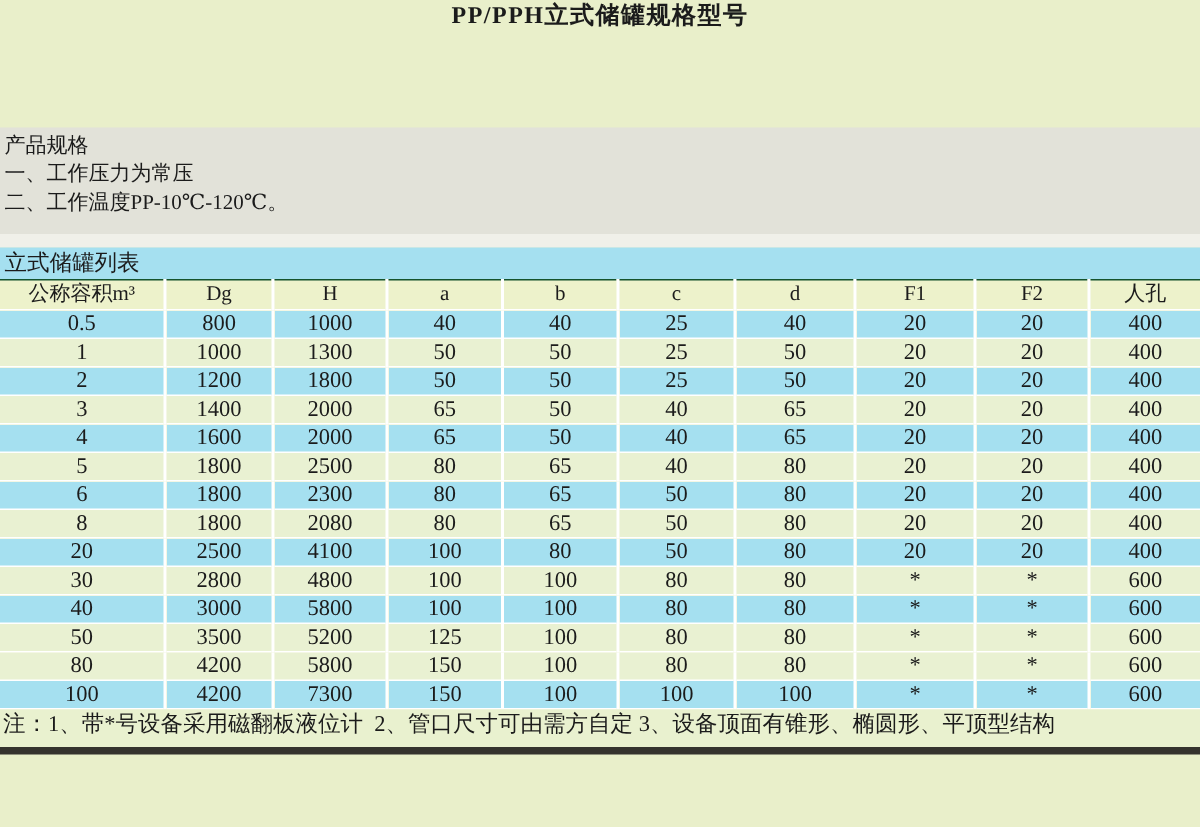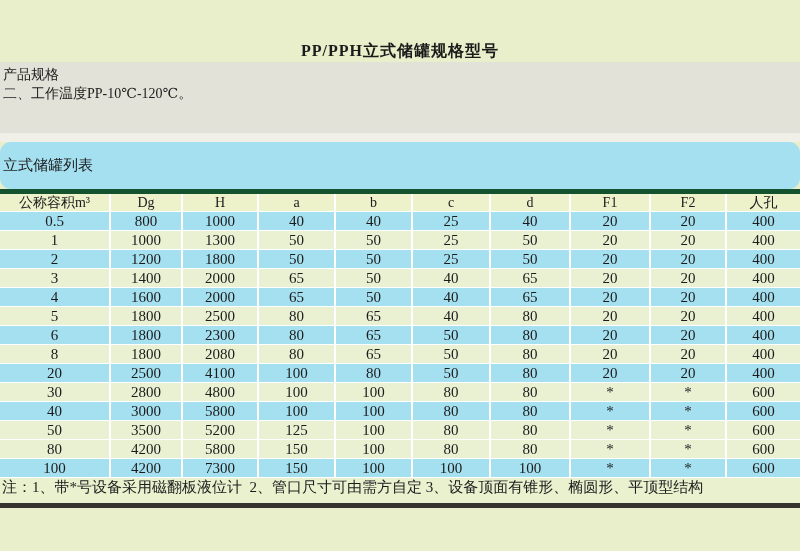--- a/index.html
+++ b/index.html
@@ -14,44 +14,44 @@
     --text:#1b1b1b;
   }
   html,body{margin:0;padding:0;}
   #page{
     width:800px;height:551px;position:relative;overflow:hidden;
     background:var(--top-band);
     color:var(--text);
     font-family:"Liberation Serif","DejaVu Serif",serif;
   }
   .top-band{
-    height:62px;background:var(--top-band);
-    display:flex;align-items:flex-end;justify-content:center;
+    height:50px;background:var(--top-band);
+    display:flex;align-items:flex-start;justify-content:center;
   }
   .page-title{font-size:16px;font-weight:bold;letter-spacing:1px;}
   .specs-band{
     height:71px;box-sizing:border-box;background:var(--specs-band);
-    padding:3px 0 0 3px;font-size:14px;line-height:19px;
+    padding:3px 0 0 3px;font-size:14px;line-height:19px;margin-top:35px;
   }
   .gap-strip{height:9px;background:var(--gap-strip);}
   .section-band{
-    height:47px;box-sizing:border-box;background:var(--blue);
-    display:flex;align-items:center;padding-left:3px;font-size:15px;border-radius:11px;
+    height:21px;box-sizing:border-box;background:var(--blue);
+    display:flex;align-items:center;padding-left:3px;font-size:15px;
   }
   table.tank-table{
     width:800px;border-collapse:collapse;table-layout:fixed;
   }
   .tank-table th,.tank-table td{
     text-align:center;vertical-align:middle;padding:0;
     font-weight:normal;font-size:15px;line-height:1;
     border-right:2px solid #fff;border-bottom:1px solid #fff;
     overflow:hidden;white-space:nowrap;
   }
   .tank-table th:last-child,.tank-table td:last-child{border-right:none;}
-  .tank-table thead tr{height:20px;background:var(--header-bg);border-top:5px solid #14532d;}
+  .tank-table thead tr{height:20px;background:var(--header-bg);border-top:1px solid #14532d;}
   .tank-table thead th{font-size:14px;}
   .tank-table tbody tr{height:19px;margin-top:36px;}
   .row-blue{background:var(--blue);}
   .row-cream{background:var(--cream-row);}
   .note-line{
     height:25px;box-sizing:border-box;background:var(--note-bg);
     display:flex;align-items:flex-start;padding-left:2px;
     font-size:15px;white-space:pre;
   }
   .bottom-bar{height:5px;background:var(--bottom-bar);}
@@ -60,20 +60,21 @@
 <body>
 
 <div id="page">
 
   <div class="top-band">
     <div class="page-title">PP/PPH立式储罐规格型号</div>
   </div>
 
   <div class="specs-band">
     <div>产品规格</div>
+    <div>一、工作压力为常压</div>
     <div>二、工作温度PP-10℃-120℃。</div>
   </div>
 
   <div class="gap-strip"></div>
 
   <div class="section-band">
     <div>立式储罐列表</div>
   </div>
 
   <table class="tank-table">

